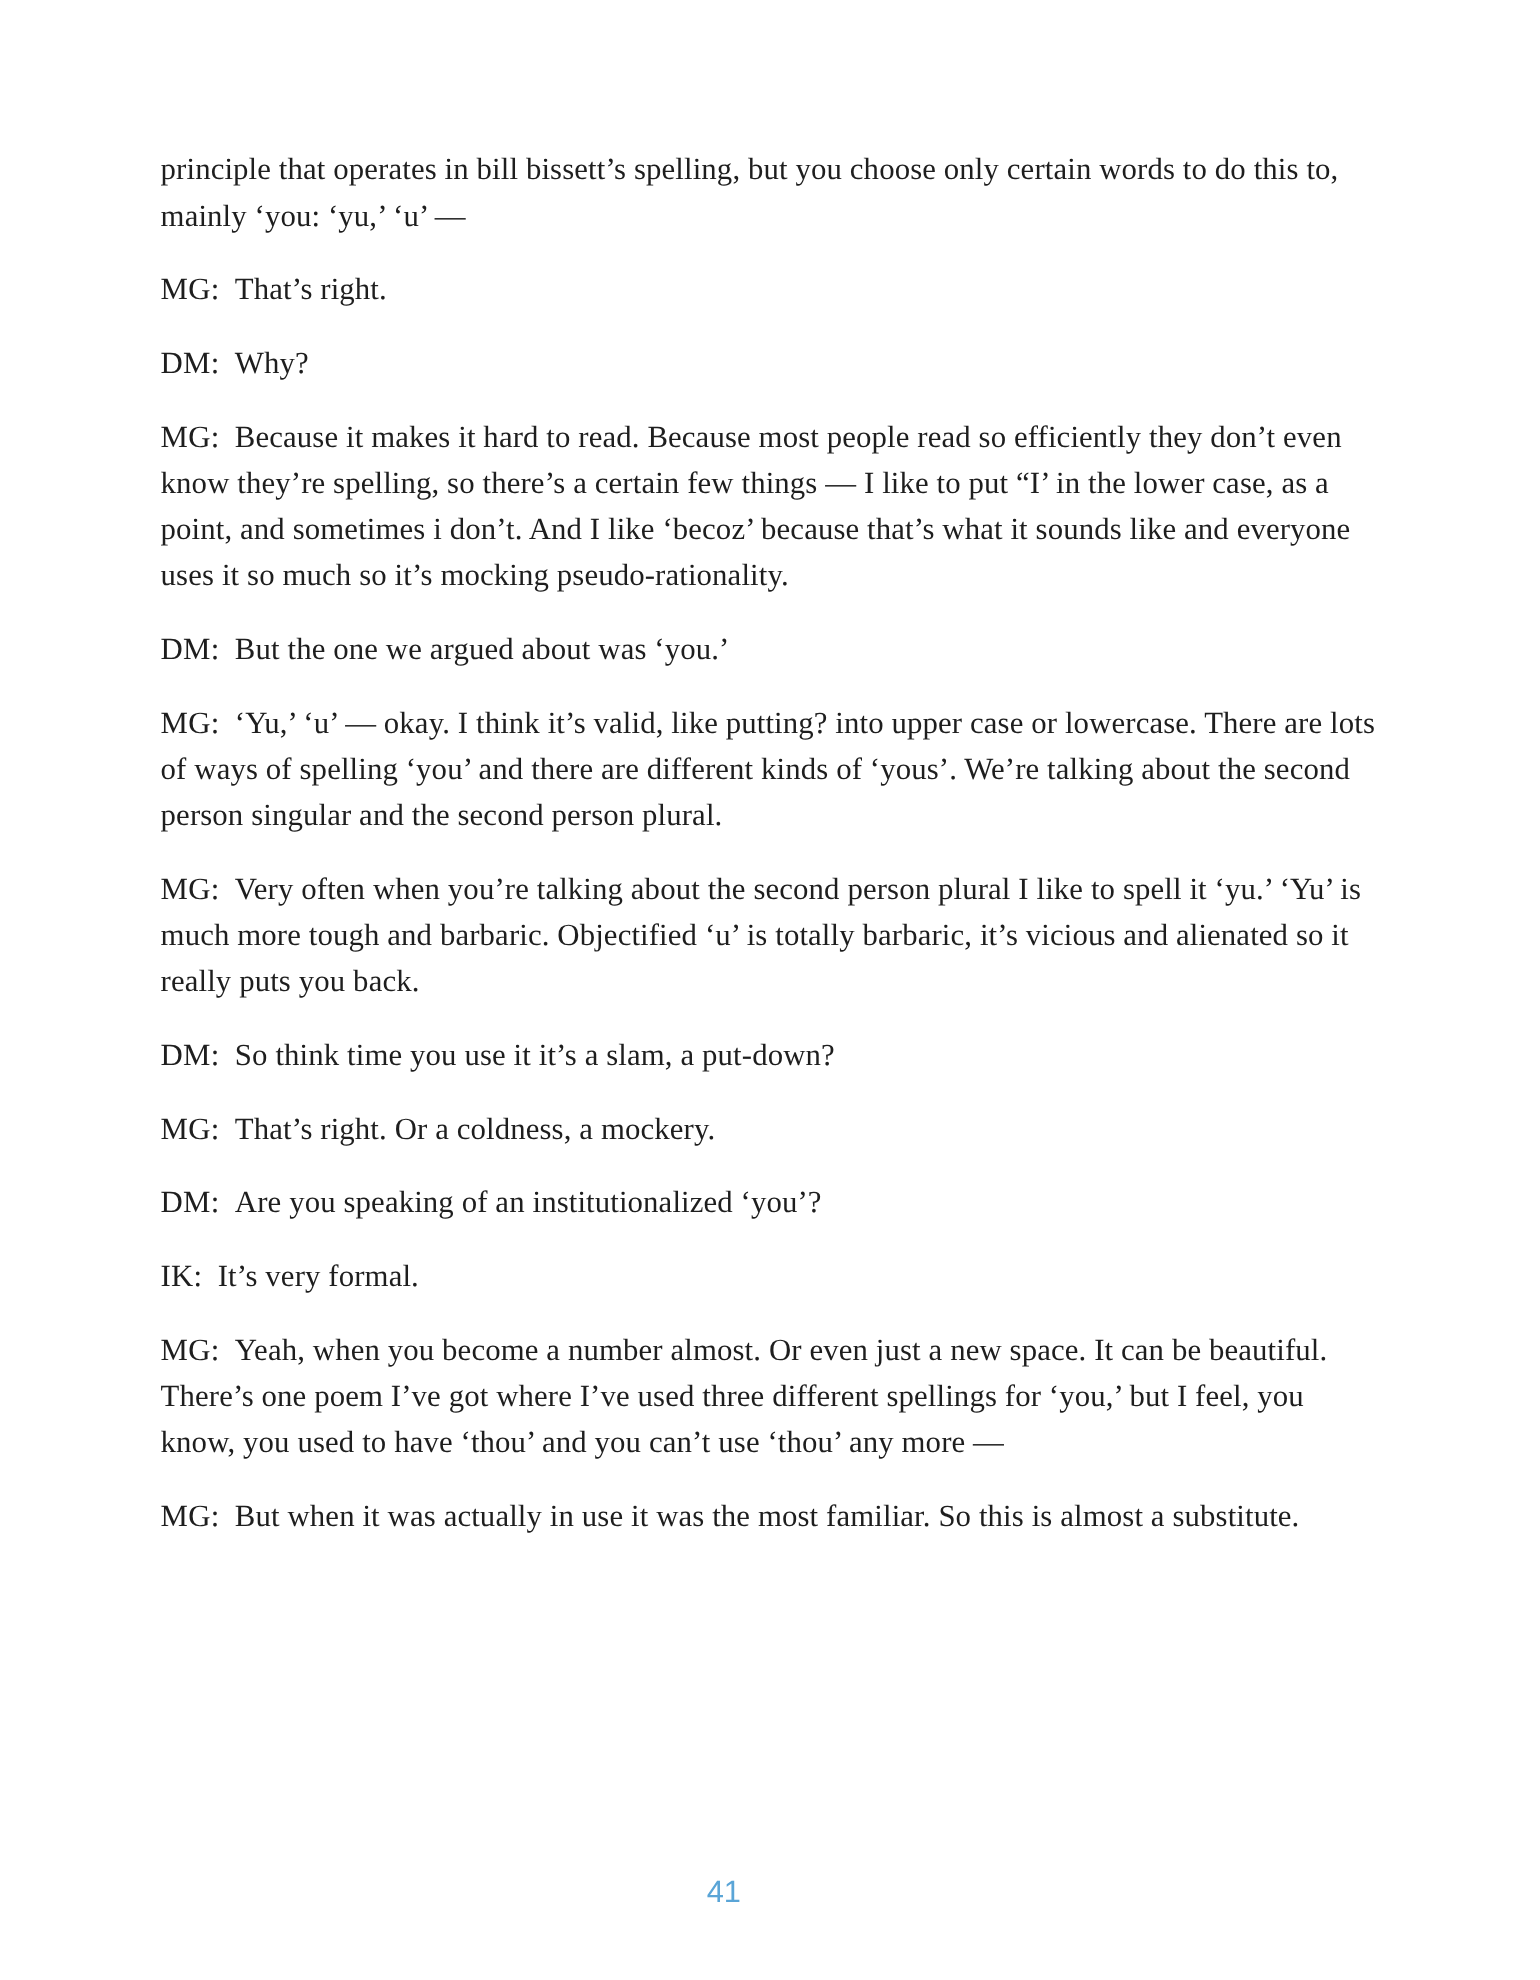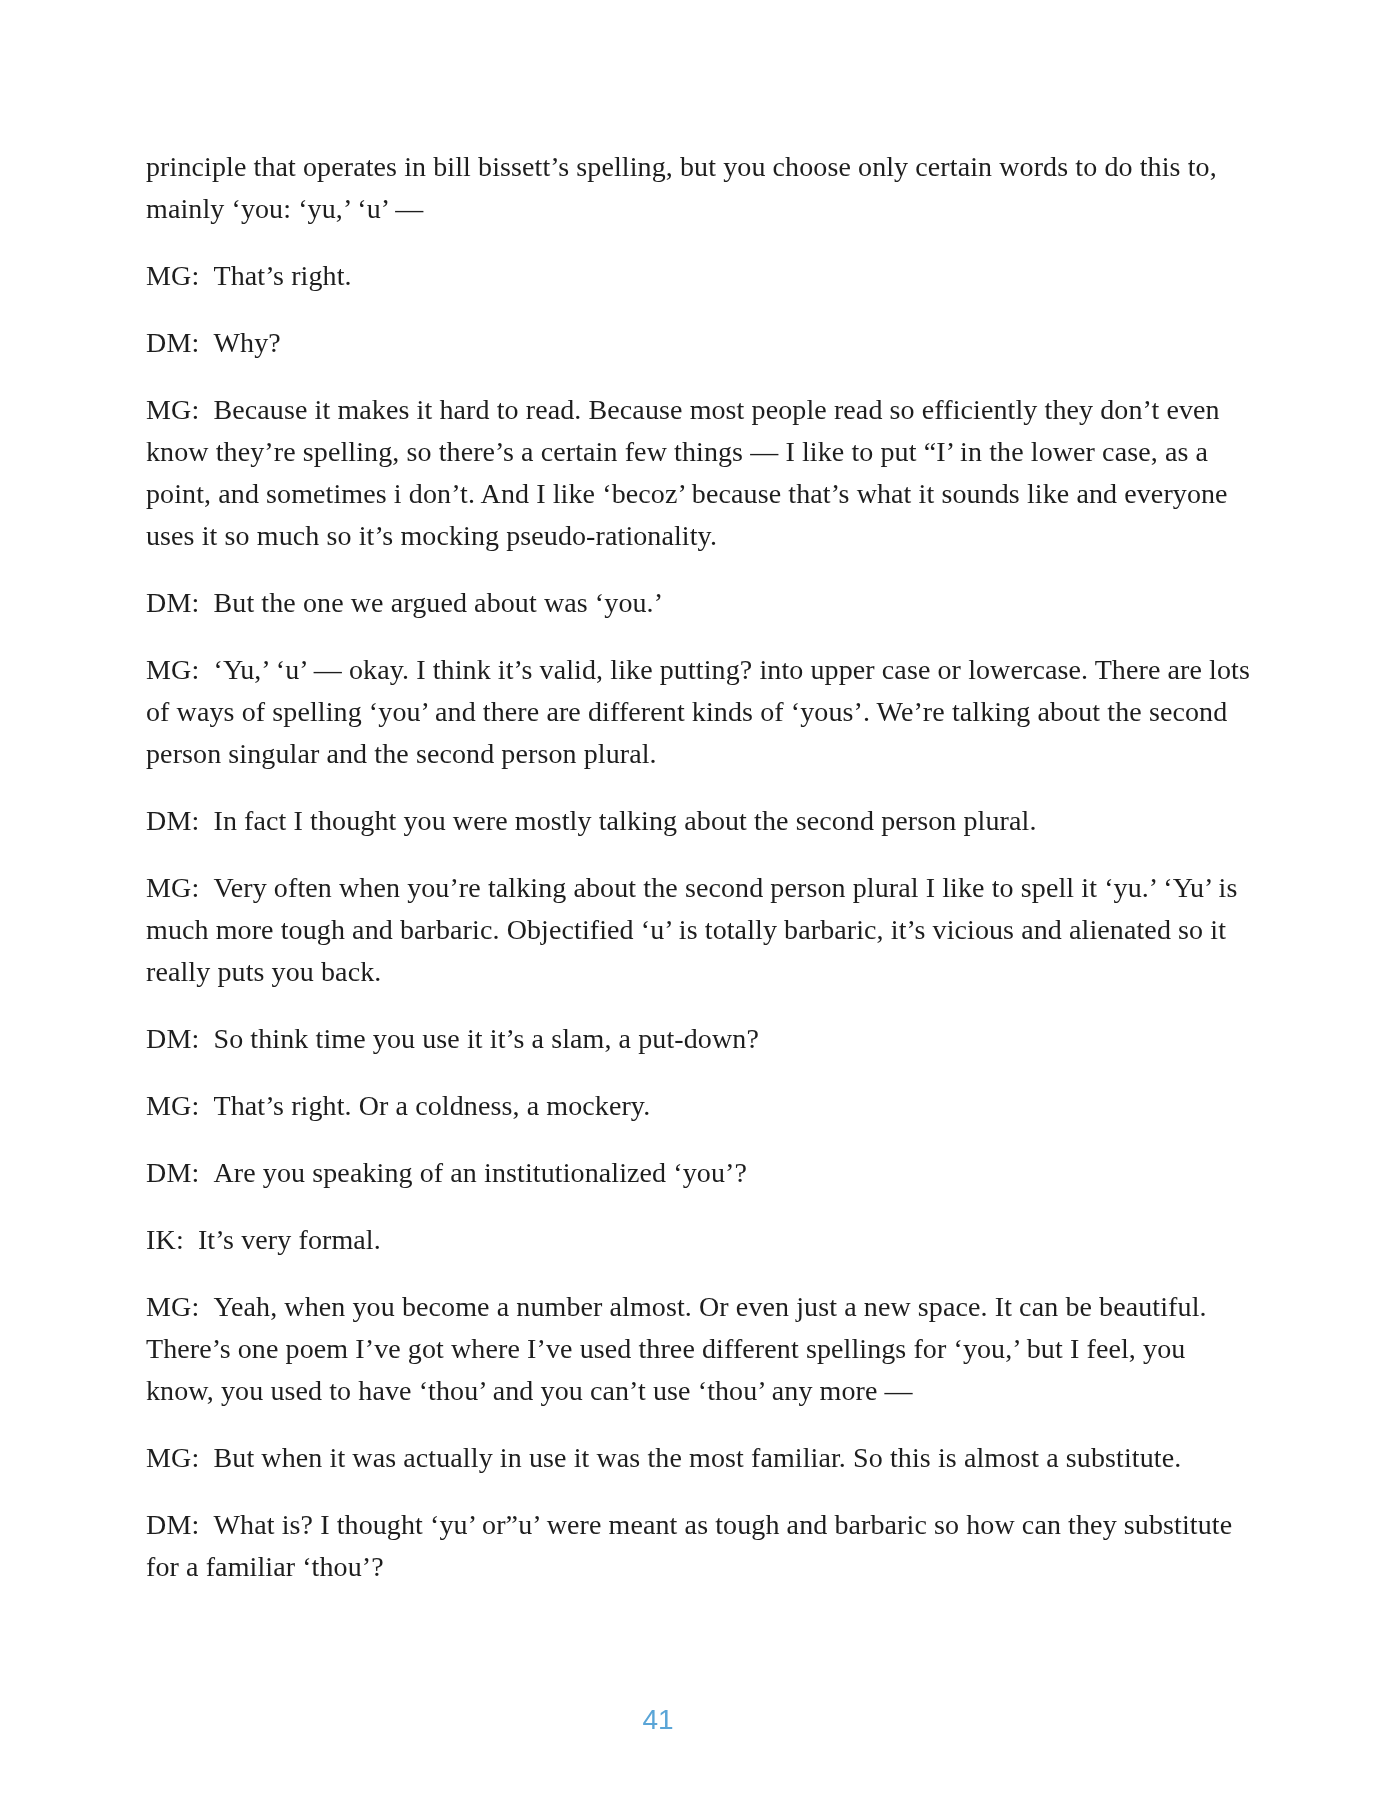--- a/index.html
+++ b/index.html
@@ -18,21 +18,21 @@
   .text-block {
     position: absolute;
     left: 146px;
     top: 134px;
     width: 1104px;
     font-size: 28px;
     line-height: 42px;
     letter-spacing: 0.1px;
   }
   .para {
-    margin: 12px 0 25px 0;
+    margin: 0 0 25px 0;
   }
   .spk {
     font-weight: 400;
     margin-right: 14px;
     letter-spacing: 0.2px;
   }
   .folio {
     position: absolute;
     left: 0;
     top: 1704px;
@@ -57,37 +57,35 @@
     <p class="para"><b class="spk">MG:</b><span>That’s right.</span></p>
 
     <p class="para"><b class="spk">DM:</b><span>Why?</span></p>
 
     <p class="para"><b class="spk">MG:</b><span>Because it makes it hard to read. Because most people read so efficiently they don’t even know they’re spelling, so there’s a certain few things — I like to put “I’ in the lower case, as a point, and sometimes i don’t. And I like ‘becoz’ because that’s what it sounds like and everyone uses it so much so it’s mocking pseudo-rationality.</span></p>
 
     <p class="para"><b class="spk">DM:</b><span>But the one we argued about was ‘you.’</span></p>
 
     <p class="para"><b class="spk">MG:</b><span>‘Yu,’ ‘u’ — okay. I think it’s valid, like putting? into upper case or lowercase. There are lots of ways of spelling ‘you’ and there are different kinds of ‘yous’. We’re talking about the second person singular and the second person plural.</span></p>
 
-    <p class="para"><b class="spk">DM:</b><span>In fact I thought you were mostly talking about the second person plural.</span></p>
 
     <p class="para"><b class="spk">MG:</b><span>Very often when you’re talking about the second person plural I like to spell it ‘yu.’ ‘Yu’ is much more tough and barbaric. Objectified ‘u’ is totally barbaric, it’s vicious and alienated so it really puts you back.</span></p>
 
     <p class="para"><b class="spk">DM:</b><span>So think time you use it it’s a slam, a put-down?</span></p>
 
     <p class="para"><b class="spk">MG:</b><span>That’s right. Or a coldness, a mockery.</span></p>
 
     <p class="para"><b class="spk">DM:</b><span>Are you speaking of an institutionalized ‘you’?</span></p>
 
     <p class="para"><b class="spk">IK:</b><span>It’s very formal.</span></p>
 
     <p class="para"><b class="spk">MG:</b><span>Yeah, when you become a number almost. Or even just a new space. It can be beautiful. There’s one poem I’ve got where I’ve used three different spellings for ‘you,’ but I feel, you know, you used to have ‘thou’ and you can’t use ‘thou’ any more —</span></p>
 
     <p class="para"><b class="spk">MG:</b><span>But when it was actually in use it was the most familiar. So this is almost a substitute.</span></p>
 
-    <p class="para"><b class="spk">DM:</b><span>What is? I thought ‘yu’ or”u’ were meant as tough and barbaric so how can they substitute for a familiar ‘thou’?</span></p>
 
   </main>
 
   <footer class="folio">
     <span class="page-num" style="color: rgb(90, 165, 215);">41</span>
   </footer>
 
 </div>
 
 </body></html>

